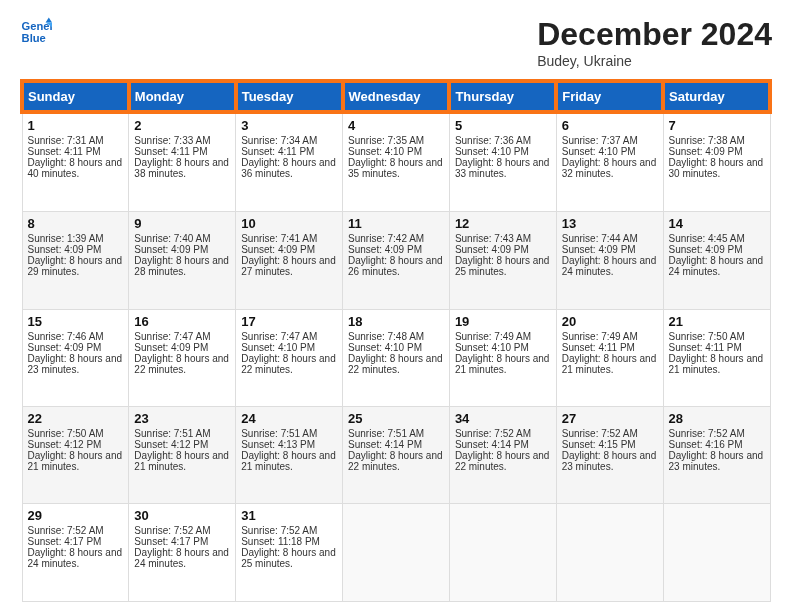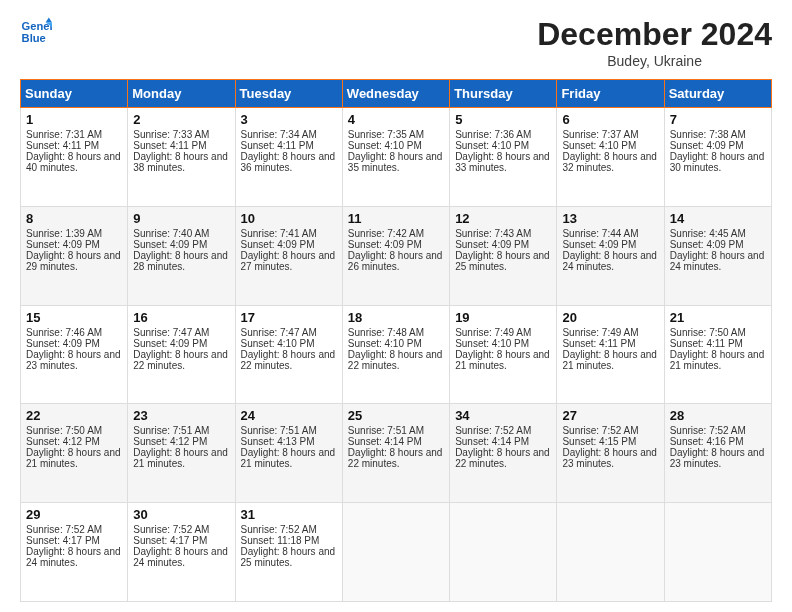--- a/index.html
+++ b/index.html
@@ -26,21 +26,21 @@
     .logo {
       display: flex;
       align-items: center;
       gap: 4px;
     }
     .logo-icon {
       width: 32px;
       height: 32px;
     }
     .title-block {
-      text-align: center;
+      text-align: left;
     }
     .main-title {
       font-size: 32px;
       font-weight: bold;
       color: #222;
     }
     .subtitle {
       font-size: 14px;
       color: #404040;
     }
@@ -50,21 +50,21 @@
       width: 100%;
       table-layout: fixed;
     }
     .calendar th {
       background: #1565c0;
       color: #fff;
       font-size: 13px;
       font-weight: bold;
       padding: 6px 4px;
       text-align: left;
-      border: 1px solid #f97316;
+      border: 4px solid #f97316;
     }
     .calendar td {
       vertical-align: top;
       padding: 4px 5px;
       font-size: 10px;
       color: #333;
       border: 1px solid #ddd;
       background: #fff;
     }
     .calendar tr:nth-child(even) td {

